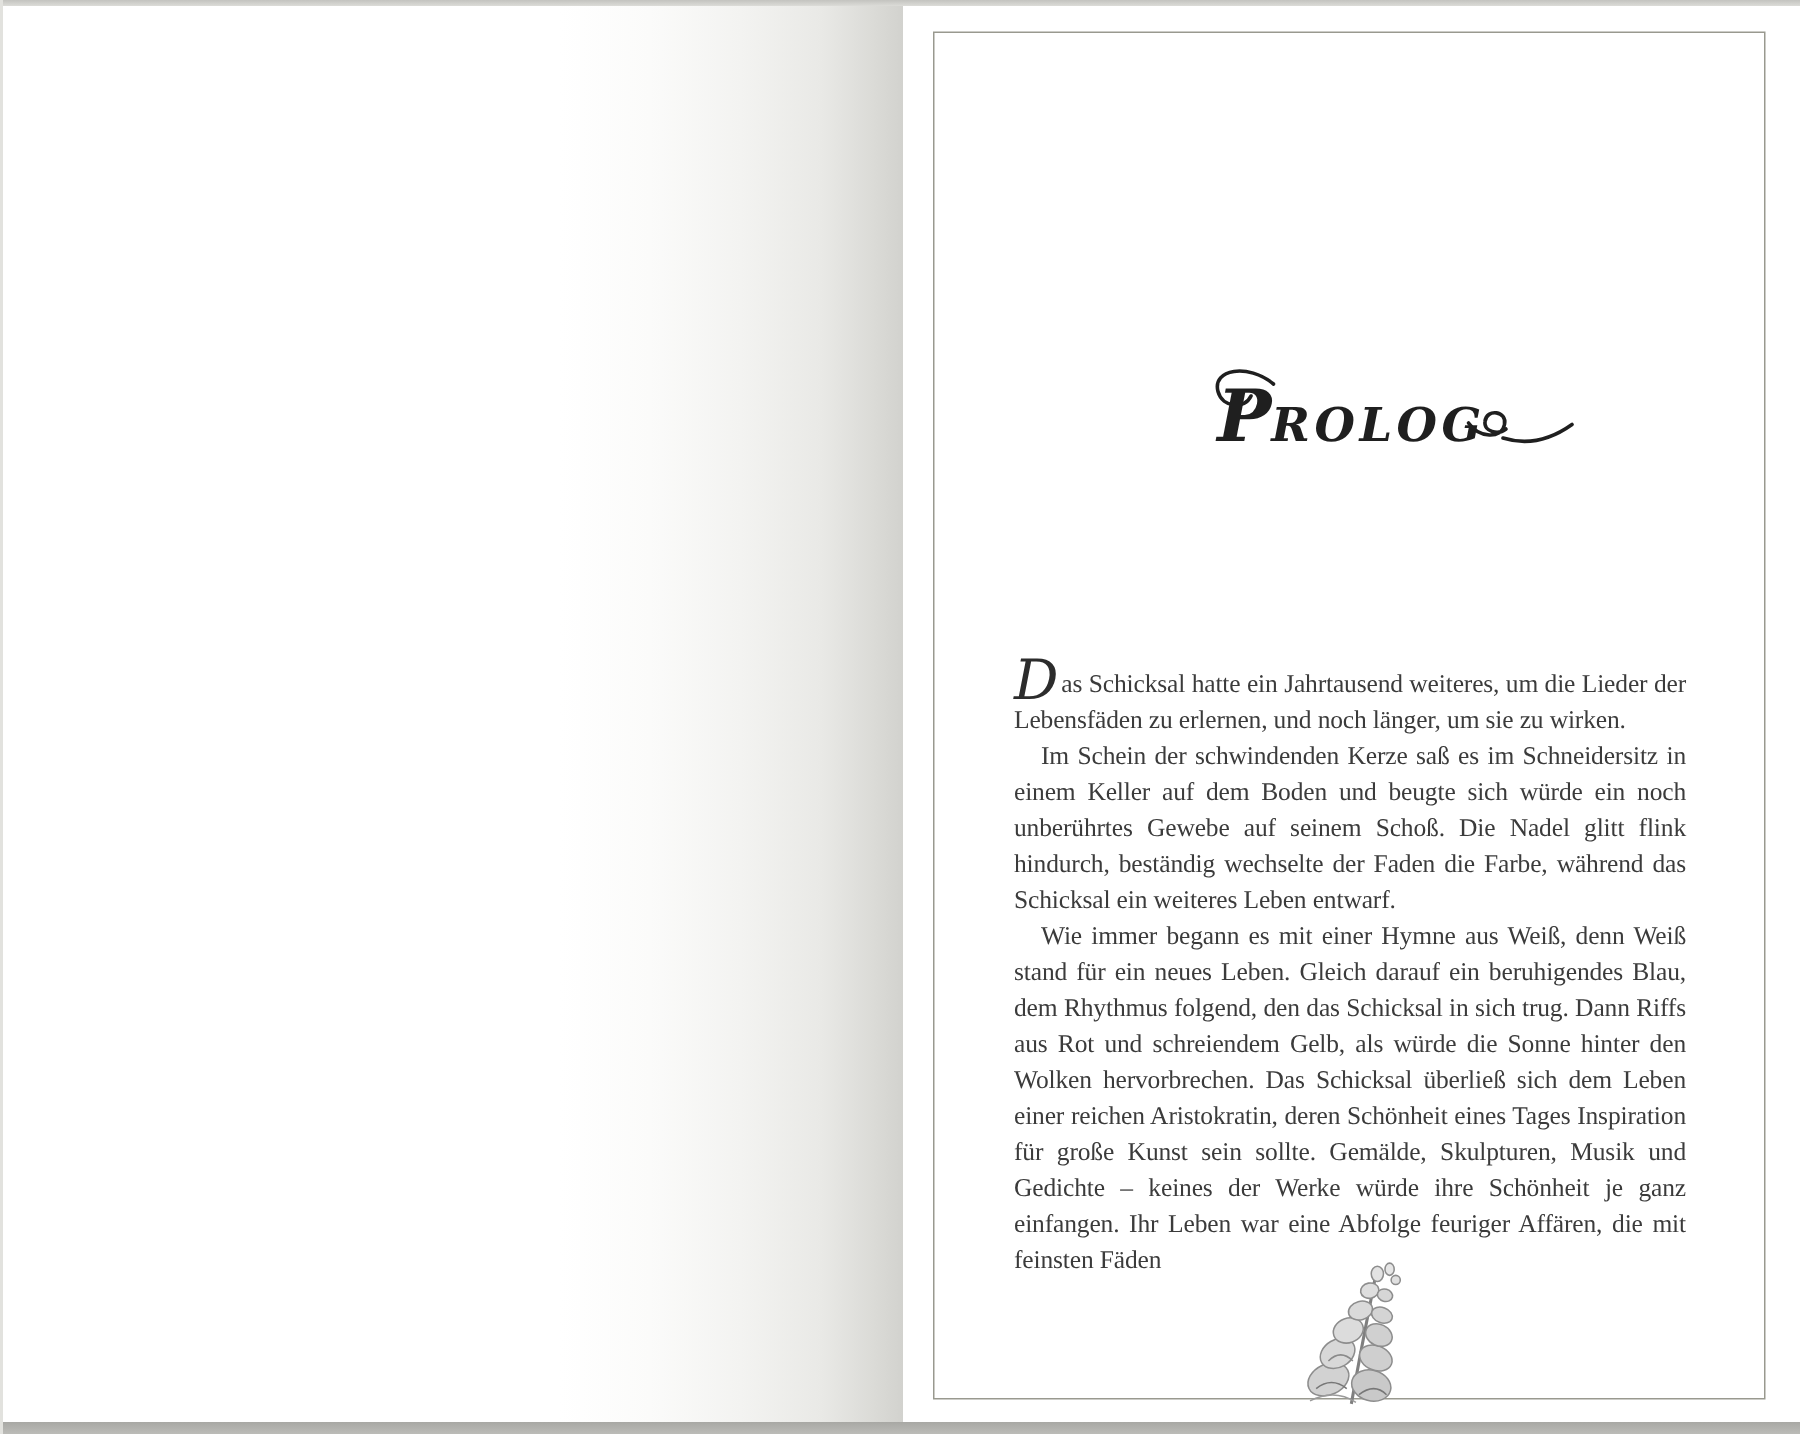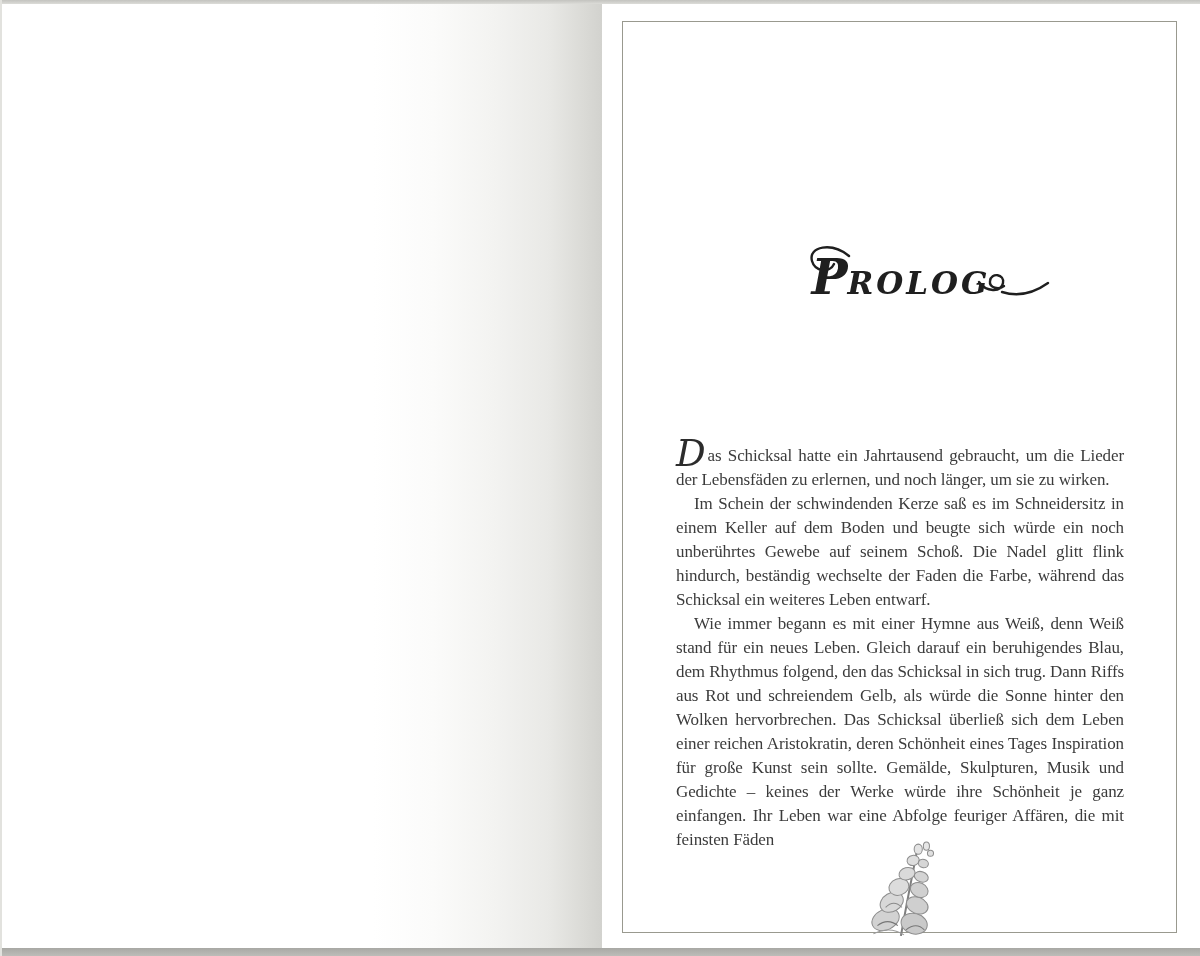--- a/index.html
+++ b/index.html
@@ -101,21 +101,21 @@
         </g>
         <text class="title-text" x="165" y="54" text-anchor="middle"><tspan font-size="48">P</tspan><tspan font-size="31" letter-spacing="3">ROLOG</tspan></text>
         <g>
           <path class="flourish" d="M243 42 c7 10 22 11 24 1 c2 -9 -12 -11 -13 -2 c-1 7 9 9 14 5"></path>
           <path class="flourish" d="M266 52 c16 5 32 1 46 -9"></path>
         </g>
       </svg>
     </div>
 
     <div class="body-text">
-      <p><span class="drop-cap">D</span><span>as Schicksal hatte ein Jahrtausend gebraucht, um die Lieder der Lebensfäden zu erlernen, und noch länger, um sie zu wirken.</span></p>
+      <p><span class="drop-cap">D</span><span>as Schicksal hatte ein Jahrtausend weiteres, um die Lieder der Lebensfäden zu erlernen, und noch länger, um sie zu wirken.</span></p>
       <p class="indented">Im Schein der schwindenden Kerze saß es im Schneidersitz in einem Keller auf dem Boden und beugte sich würde ein noch unberührtes Gewebe auf seinem Schoß. Die Nadel glitt flink hindurch, beständig wechselte der Faden die Farbe, während das Schicksal ein weiteres Leben entwarf.</p>
       <p class="indented">Wie immer begann es mit einer Hymne aus Weiß, denn Weiß stand für ein neues Leben. Gleich darauf ein beruhigendes Blau, dem Rhythmus folgend, den das Schicksal in sich trug. Dann Riffs aus Rot und schreiendem Gelb, als würde die Sonne hinter den Wolken hervorbrechen. Das Schicksal überließ sich dem Leben einer reichen Aristokratin, deren Schönheit eines Tages Inspiration für große Kunst sein sollte. Gemälde, Skulpturen, Musik und Gedichte – keines der Werke würde ihre Schönheit je ganz einfangen. Ihr Leben war eine Abfolge feuriger Affären, die mit feinsten Fäden</p>
     </div>
 
     <svg class="flower" viewBox="0 0 100 100">
       <g stroke="#8d8d8d" stroke-width="1" fill="#dedede">
         <path d="M62 6 C58 28 52 56 45 96" fill="none" stroke="#7f7f7f" stroke-width="2"></path>
 
         <ellipse cx="30" cy="80" rx="14" ry="10" transform="rotate(-25 30 80)" fill="#d2d2d2"></ellipse>
         <ellipse cx="58" cy="84" rx="13" ry="10" transform="rotate(15 58 84)" fill="#c9c9c9"></ellipse>

